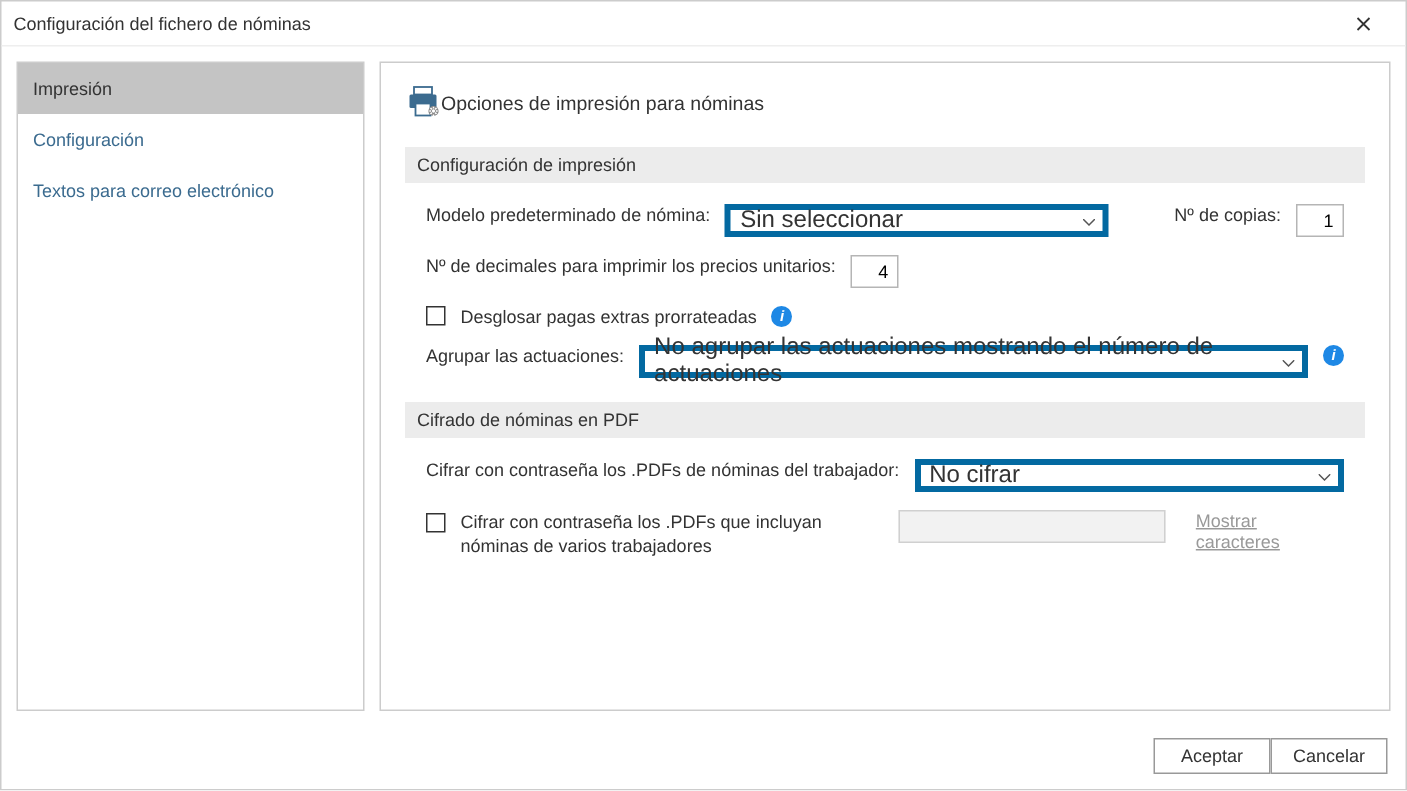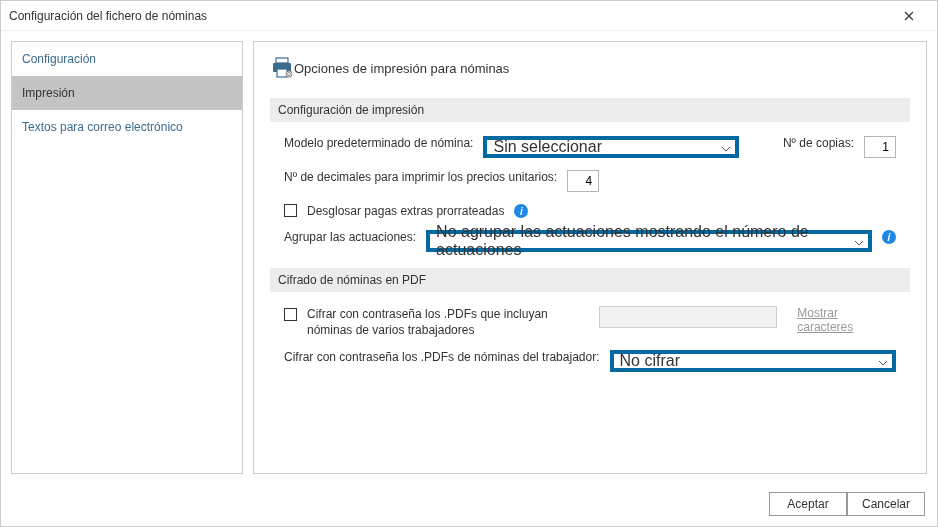--- a/index.html
+++ b/index.html
@@ -39,22 +39,22 @@
     <div class="titlebar-title">Configuración del fichero de nóminas</div>
     <div class="close-btn">
       <svg viewBox="0 0 10 10">
           <path d="M1 1 L9 9 M9 1 L1 9" stroke="#333" stroke-width="1.2" fill="none"></path>
         </svg>
     </div>
   </div>
 
   <div class="content">
     <div class="sidebar">
+      <div class="sidebar-item selected">Impresión</div>
       <div class="sidebar-item">Configuración</div>
-      <div class="sidebar-item selected">Impresión</div>
       <div class="sidebar-item">Textos para correo electrónico</div>
     </div>
 
     <div class="main">
       <div class="page-header">
         <span class="icon">
           <svg viewBox="0 0 24 24" width="24" height="24">
             <rect x="6" y="2" width="12" height="5" fill="#fff" stroke="#3b6b8f" stroke-width="1.2"></rect>
             <rect x="3" y="7" width="18" height="9" rx="1" fill="#3b6b8f"></rect>
             <rect x="7" y="13" width="10" height="8" fill="#fff" stroke="#3b6b8f" stroke-width="1.2"></rect>
@@ -101,36 +101,36 @@
                   <path d="M0 0 L4 4 L8 0" fill="none" stroke="#555" stroke-width="1"></path>
                 </svg></span>
           </div>
           <span class="info-icon">i</span>
         </div>
       </div>
 
       <div class="section-header">Cifrado de nóminas en PDF</div>
       <div class="form-area">
 
-        <div class="row" style="align-items:flex-start;">
-          <span class="checkbox" style="margin-top:2px;"></span>
-          <span class="label" style="width:286px; line-height:1.35;">Cifrar con contraseña los .PDFs que incluyan nóminas de varios trabajadores</span>
-          <div class="pwd-input"></div>
-          <div style="flex:1"></div>
-          <span class="link-muted">Mostrar caracteres</span>
-        </div>
-
         <div class="row">
           <span class="label">Cifrar con contraseña los .PDFs de nóminas del trabajador:</span>
           <div class="select" style="flex:1;">
             <span>No cifrar</span>
             <span class="caret"><svg width="8" height="5" viewBox="0 0 8 5">
                   <path d="M0 0 L4 4 L8 0" fill="none" stroke="#555" stroke-width="1"></path>
                 </svg></span>
           </div>
+        </div>
+
+        <div class="row" style="align-items:flex-start;">
+          <span class="checkbox" style="margin-top:2px;"></span>
+          <span class="label" style="width:286px; line-height:1.35;">Cifrar con contraseña los .PDFs que incluyan nóminas de varios trabajadores</span>
+          <div class="pwd-input"></div>
+          <div style="flex:1"></div>
+          <span class="link-muted">Mostrar caracteres</span>
         </div>
       </div>
     </div>
   </div>
 
   <div class="footer">
     <div class="btn">Aceptar</div>
     <div class="btn">Cancelar</div>
   </div>
 </div>

